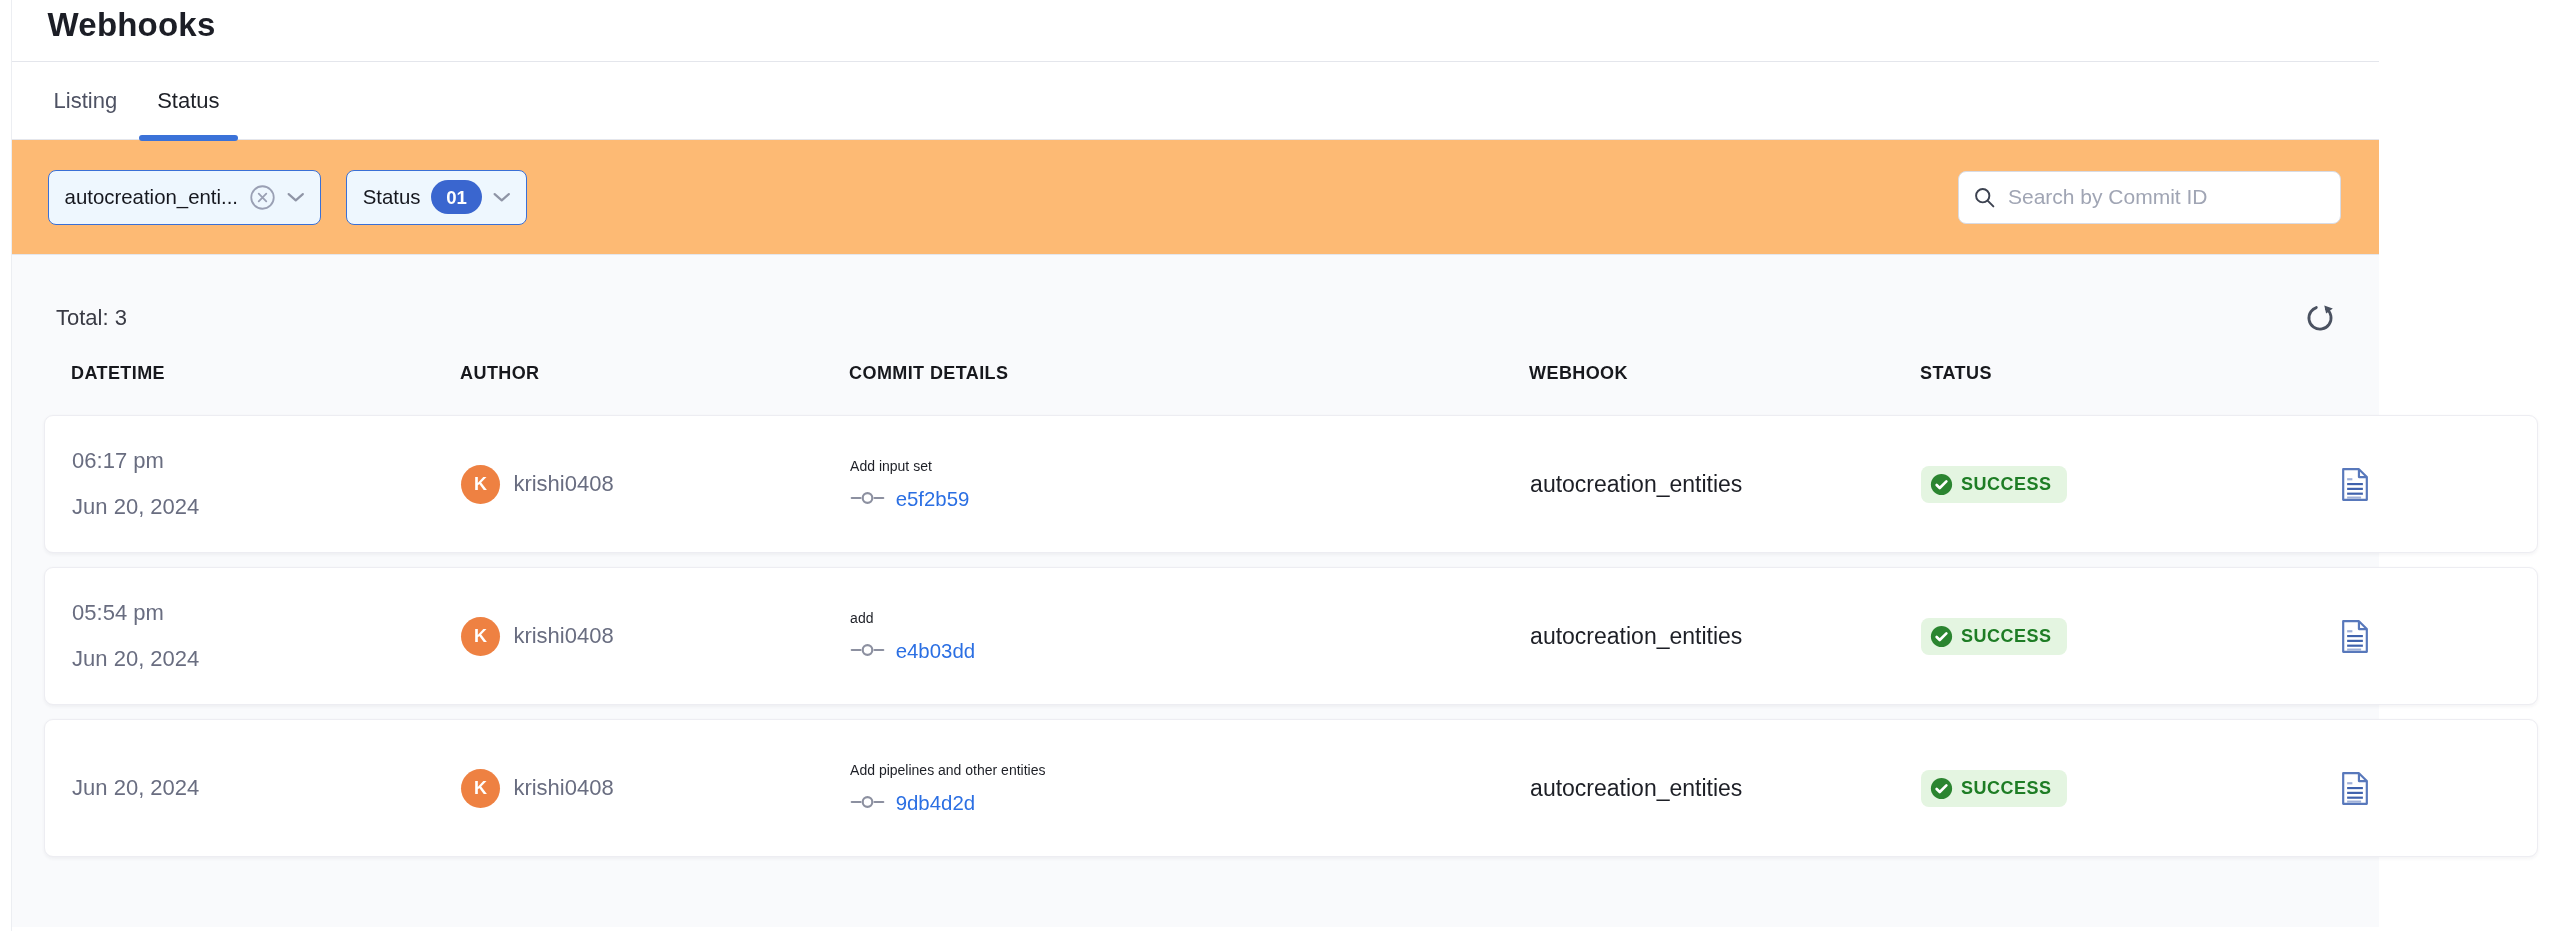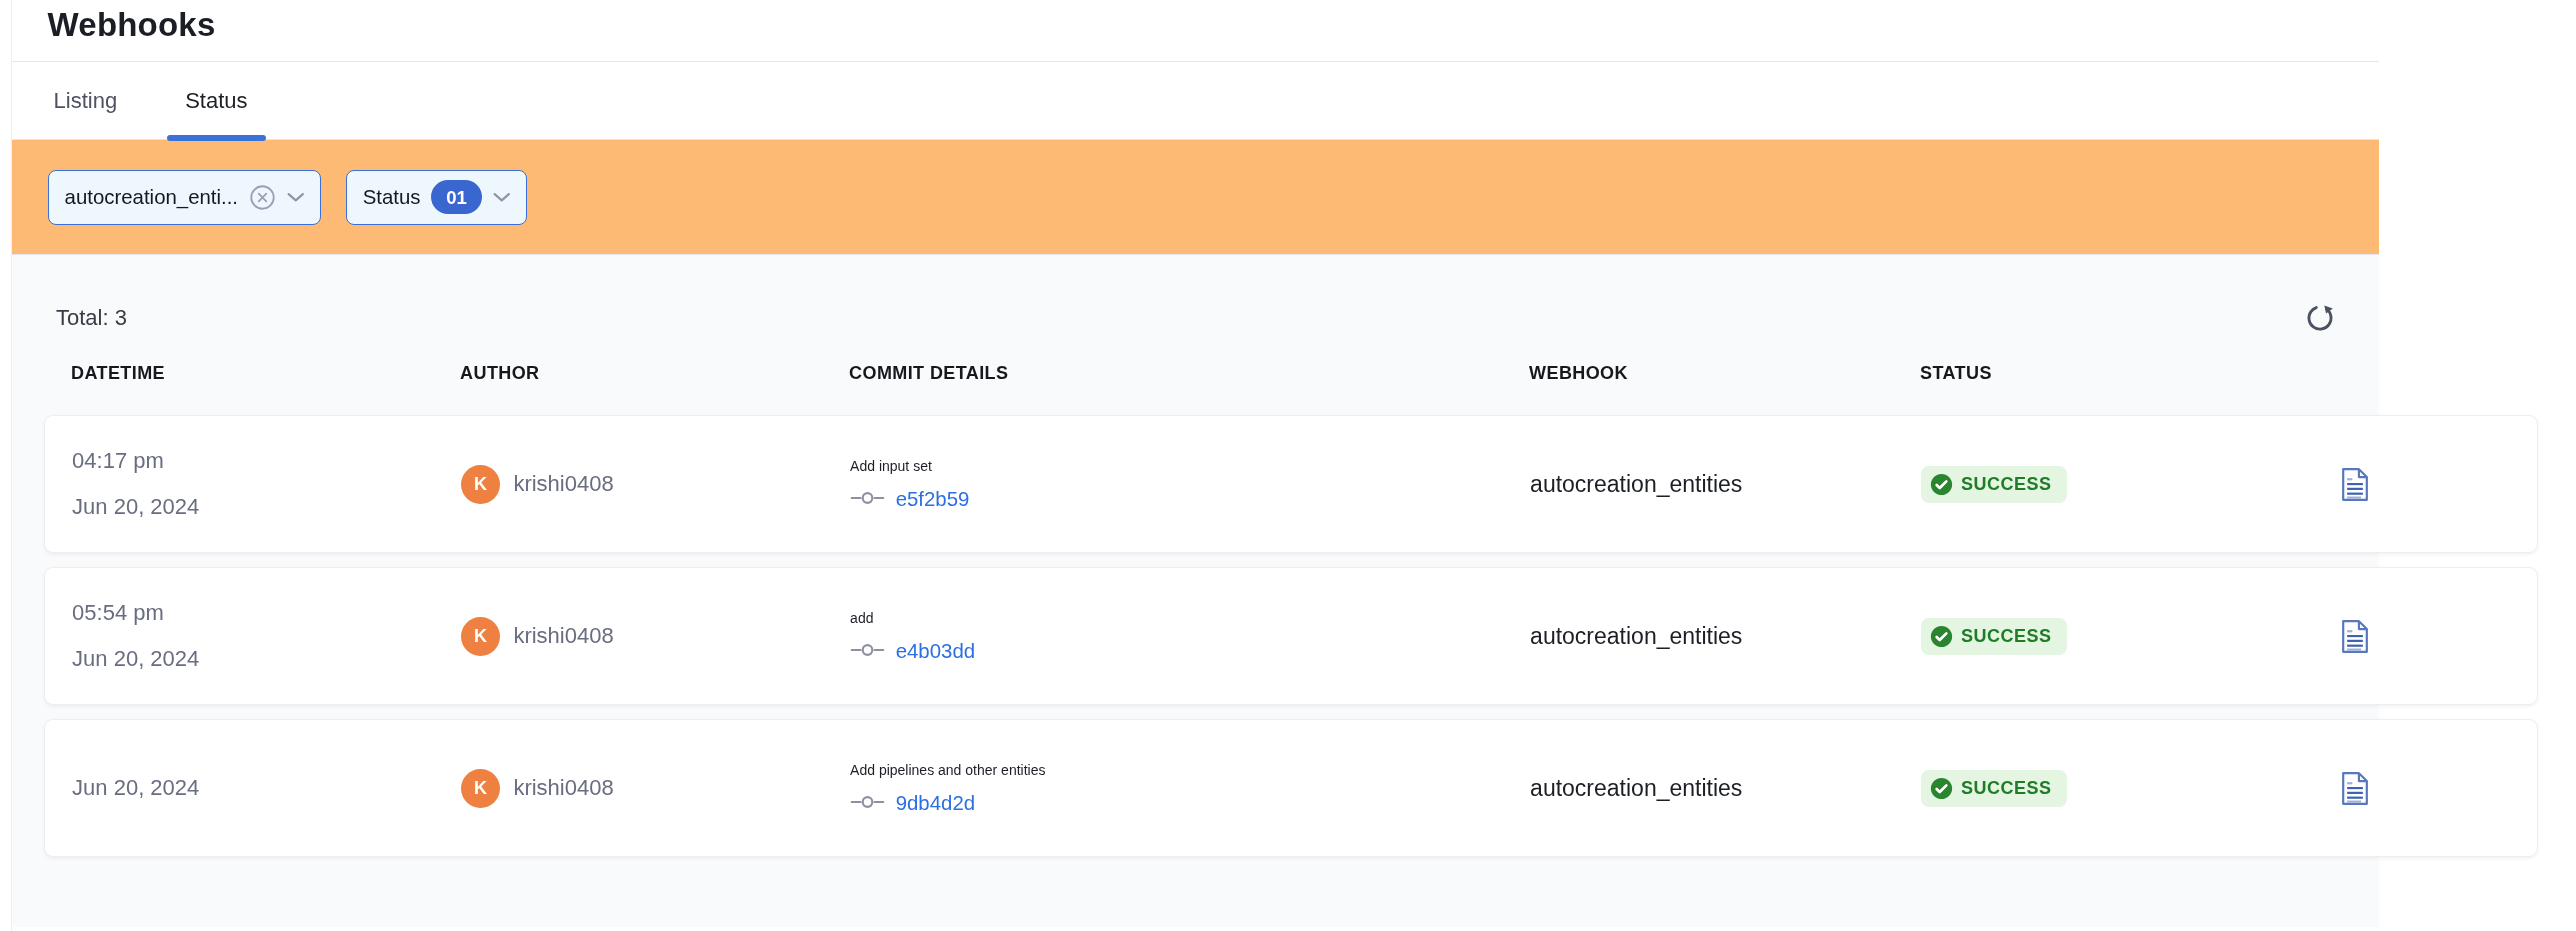--- a/index.html
+++ b/index.html
@@ -7,21 +7,21 @@
     font-family:"Liberation Sans","DejaVu Sans",sans-serif; overflow:hidden; }
 
   .main { margin-left:10.6px; border-left:1.8px solid #eceef2; width:2368px; height:931px; }
 
   
   .header-top { height:62px; border-bottom:1.8px solid #e4e6ec; background:#fff;
     display:flex; align-items:flex-start; padding:3.5px 0 0 36px; }
   .page-title { font-size:33px; font-weight:700; color:#1c1e26; line-height:41px; letter-spacing:0.2px; }
 
   .tabs { height:78px; border-bottom:1.8px solid #e4e6ec; background:#fff;
-    display:flex; align-items:stretch; padding-left:24px; gap:32px; }
+    display:flex; align-items:stretch; padding-left:24px; gap:4px; }
   .tab { display:flex; align-items:center; padding:0 18px; font-size:22px; color:#4e5263;
     position:relative; cursor:pointer; }
   .tab.active { color:#1e2027; }
   .tab.active::after { content:""; position:absolute; left:0; right:0; bottom:-1.8px;
     height:6.2px; border-radius:3.5px; background:#3b72d8; }
 
   
   .filterbar { height:115px; border-bottom:1.8px solid #e4e6ec; background:#fdba74;
     display:flex; align-items:center; padding:0 38px 0 36px; gap:25px; }
   .chip { height:55px; border:1.8px solid #3a70d6; border-radius:8px; background:#eef7fe;
@@ -101,20 +101,29 @@
     <div class="chip">
       <span class="lbl">Status</span>
       <span class="count-pill">01</span>
       <span class="icon-btn">
         <svg width="19.5" height="12.4" viewBox="0 0 22 14" fill="none">
           <path d="M3 3.5 L11 10.5 L19 3.5" stroke="#8f95a6" stroke-width="2.5" stroke-linecap="round" stroke-linejoin="round"></path>
         </svg>
       </span>
     </div>
 
+    <div class="search">
+      <span class="icon-btn">
+        <svg width="23" height="23" viewBox="0 0 26 26" fill="none">
+          <circle cx="11" cy="11" r="7.5" stroke="#3c4250" stroke-width="2.2"></circle>
+          <path d="M16.8 16.8 L23 23" stroke="#3c4250" stroke-width="2.2" stroke-linecap="round"></path>
+        </svg>
+      </span>
+      <input type="text" placeholder="Search by Commit ID" style="">
+    </div>
   </div>
 
   <div class="content">
 
     <div class="toolbar">
       <span class="total">Total: 3</span>
       <button class="icon-btn">
         <svg width="32" height="32" viewBox="0 0 24 24" fill="none">
           <circle cx="12" cy="12" r="8.3" stroke="#4a5160" stroke-width="2.1" stroke-dasharray="44 8.2" stroke-linecap="round" transform="rotate(-55 12 12)"></circle>
           <path d="M15.2 2.6 L21.6 4.8 L16.6 8.6 Z" fill="#4a5160"></path>
@@ -126,21 +135,21 @@
       <div class="th">DATETIME</div>
       <div class="th">AUTHOR</div>
       <div class="th">COMMIT DETAILS</div>
       <div class="th">WEBHOOK</div>
       <div class="th">STATUS</div>
       <div class="th"></div>
     </div>
 
     <div class="grid card">
       <div class="col-datetime">
-        <span>04:17 pm</span>
+        <span>06:17 pm</span>
         <span>Jun 20, 2024</span>
       </div>
       <div class="col-author">
         <span class="avatar">K</span>
         <span>krishi0408</span>
       </div>
       <div class="col-commit">
         <span class="commit-msg">Add input set</span>
         <span class="commit-row">
           <span>

